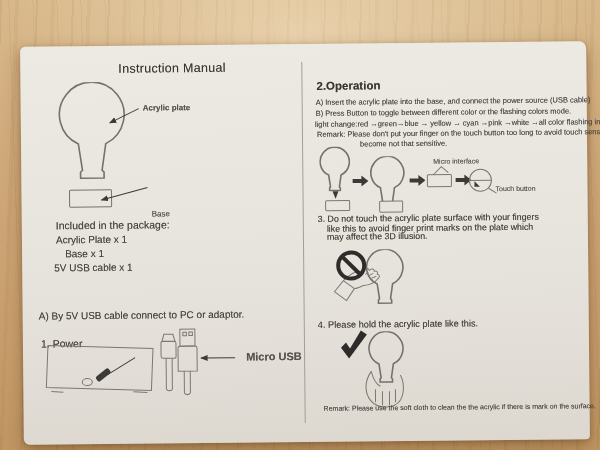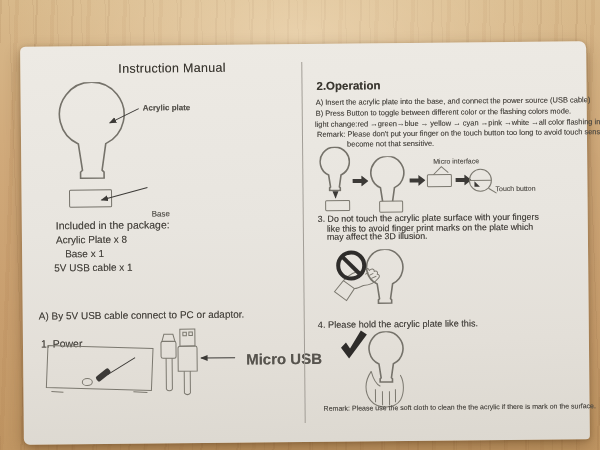--- a/index.html
+++ b/index.html
@@ -66,21 +66,21 @@
   <svg style="left:23px;top:34px;" width="185" height="137" viewBox="0 0 185 137">
     <use href="#bulb" x="13" y="2" width="70" height="98"></use>
     <rect x="25" y="110" width="42" height="17" rx="1" class="sketch"></rect>
     <line x1="95" y1="29" x2="66" y2="43" class="dark" marker-end="url(#ah)"></line>
     <line x1="103" y1="108" x2="57" y2="120" class="dark" marker-end="url(#ah)"></line>
   </svg>
   <div class="t lbl" style="left:122px;top:58px;font-weight:bold;">Acrylic plate</div>
   <div class="t lbl" style="left:130px;top:136px;margin-top:28px;">Base</div>
 
   <div class="t h10" style="left:34px;top:173px;">Included in the package:</div>
-  <div class="t b10" style="left:34px;top:188px;">Acrylic Plate x 8</div>
+  <div class="t b10" style="left:34px;top:188px;">Acrylic Plate x 1</div>
   <div class="t b10" style="left:43px;top:202px;">Base x 1</div>
   <div class="t b10" style="left:32px;top:216px;">5V USB cable x 1</div>
 
   <div class="t h10" style="left:18px;top:247px;margin-top:44px;">1. Power</div>
   <div class="t b10" style="left:16px;top:264px;">A) By 5V USB cable connect to PC or adaptor.</div>
 
   <svg style="left:20px;top:282px;" width="208" height="88" viewBox="0 0 208 88">
 
     <polygon points="5,17 110,21 108,63 3,59" class="sketch2"></polygon>
     <line x1="8" y1="63" x2="20" y2="64" class="sketch2"></line>
@@ -98,30 +98,30 @@
 
     <g>
       <rect x="137" y="2" width="15" height="17" class="sketch2"></rect>
       <rect x="140" y="5" width="3.5" height="3.5" class="sketch2"></rect>
       <rect x="146" y="5" width="3.5" height="3.5" class="sketch2"></rect>
       <path d="M135,21 Q135,19 137,19 L152,19 Q154,19 154,21 L154,44 L135,44 Z" class="sketch2"></path>
       <path d="M141,44 L141,66 M147,44 L147,66 M141,66 Q144,69 147,66" class="sketch2"></path>
     </g>
     <line x1="192" y1="31" x2="158" y2="31" class="dark" stroke-width="1.4" marker-end="url(#ah)"></line>
   </svg>
-  <div class="t lbl bold" style="left:223px;top:306px;font-size:15px;">Micro USB</div>
+  <div class="t lbl bold" style="left:223px;top:306px;font-size:11px;">Micro USB</div>
 
   <div class="divider"></div>
 
   <div class="t bold" style="left:296px;top:36px;font-size:11.5px;color:#39362f;text-align:right;">2.Operation</div>
   <div class="t tiny" style="left:295px;top:54px;">A) Insert the acrylic plate into the base, and connect the power source (USB cable)</div>
   <div class="t tiny" style="left:295px;top:65px;">B) Press Button to toggle between different color or the flashing colors mode.</div>
   <div class="t tiny" style="left:294px;top:75.5px;">light change:red →green→blue → yellow → cyan →pink →white →all color flashing in turn.</div>
   <div class="t tiny" style="left:296px;top:86px;">Remark: Please don't put your finger on the touch button too long to avoid touch sensor</div>
-  <div class="t tiny" style="left:310px;top:96px;padding-left:16px;">become not that sensitive.</div>
+  <div class="t tiny" style="left:323px;top:96px;padding-left:16px;">become not that sensitive.</div>
 
   <svg style="left:296px;top:102px;" width="212" height="70" viewBox="0 0 212 70">
     <use href="#bulb" x="2" y="1" width="31" height="45"></use>
     <line x1="18" y1="47" x2="18" y2="52" class="dark" marker-end="url(#ah)"></line>
     <rect x="8" y="55" width="24" height="10" rx="1" class="sketch2"></rect>
     <use href="#thickarrow" x="35" y="30" width="16" height="11"></use>
     <use href="#bulb" x="52" y="11" width="36" height="50"></use>
     <rect x="62" y="56" width="23" height="11" rx="1" fill="#e7e4dd" stroke="#7b786f"></rect>
     <use href="#thickarrow" x="92" y="30" width="16" height="11"></use>
     <g>

